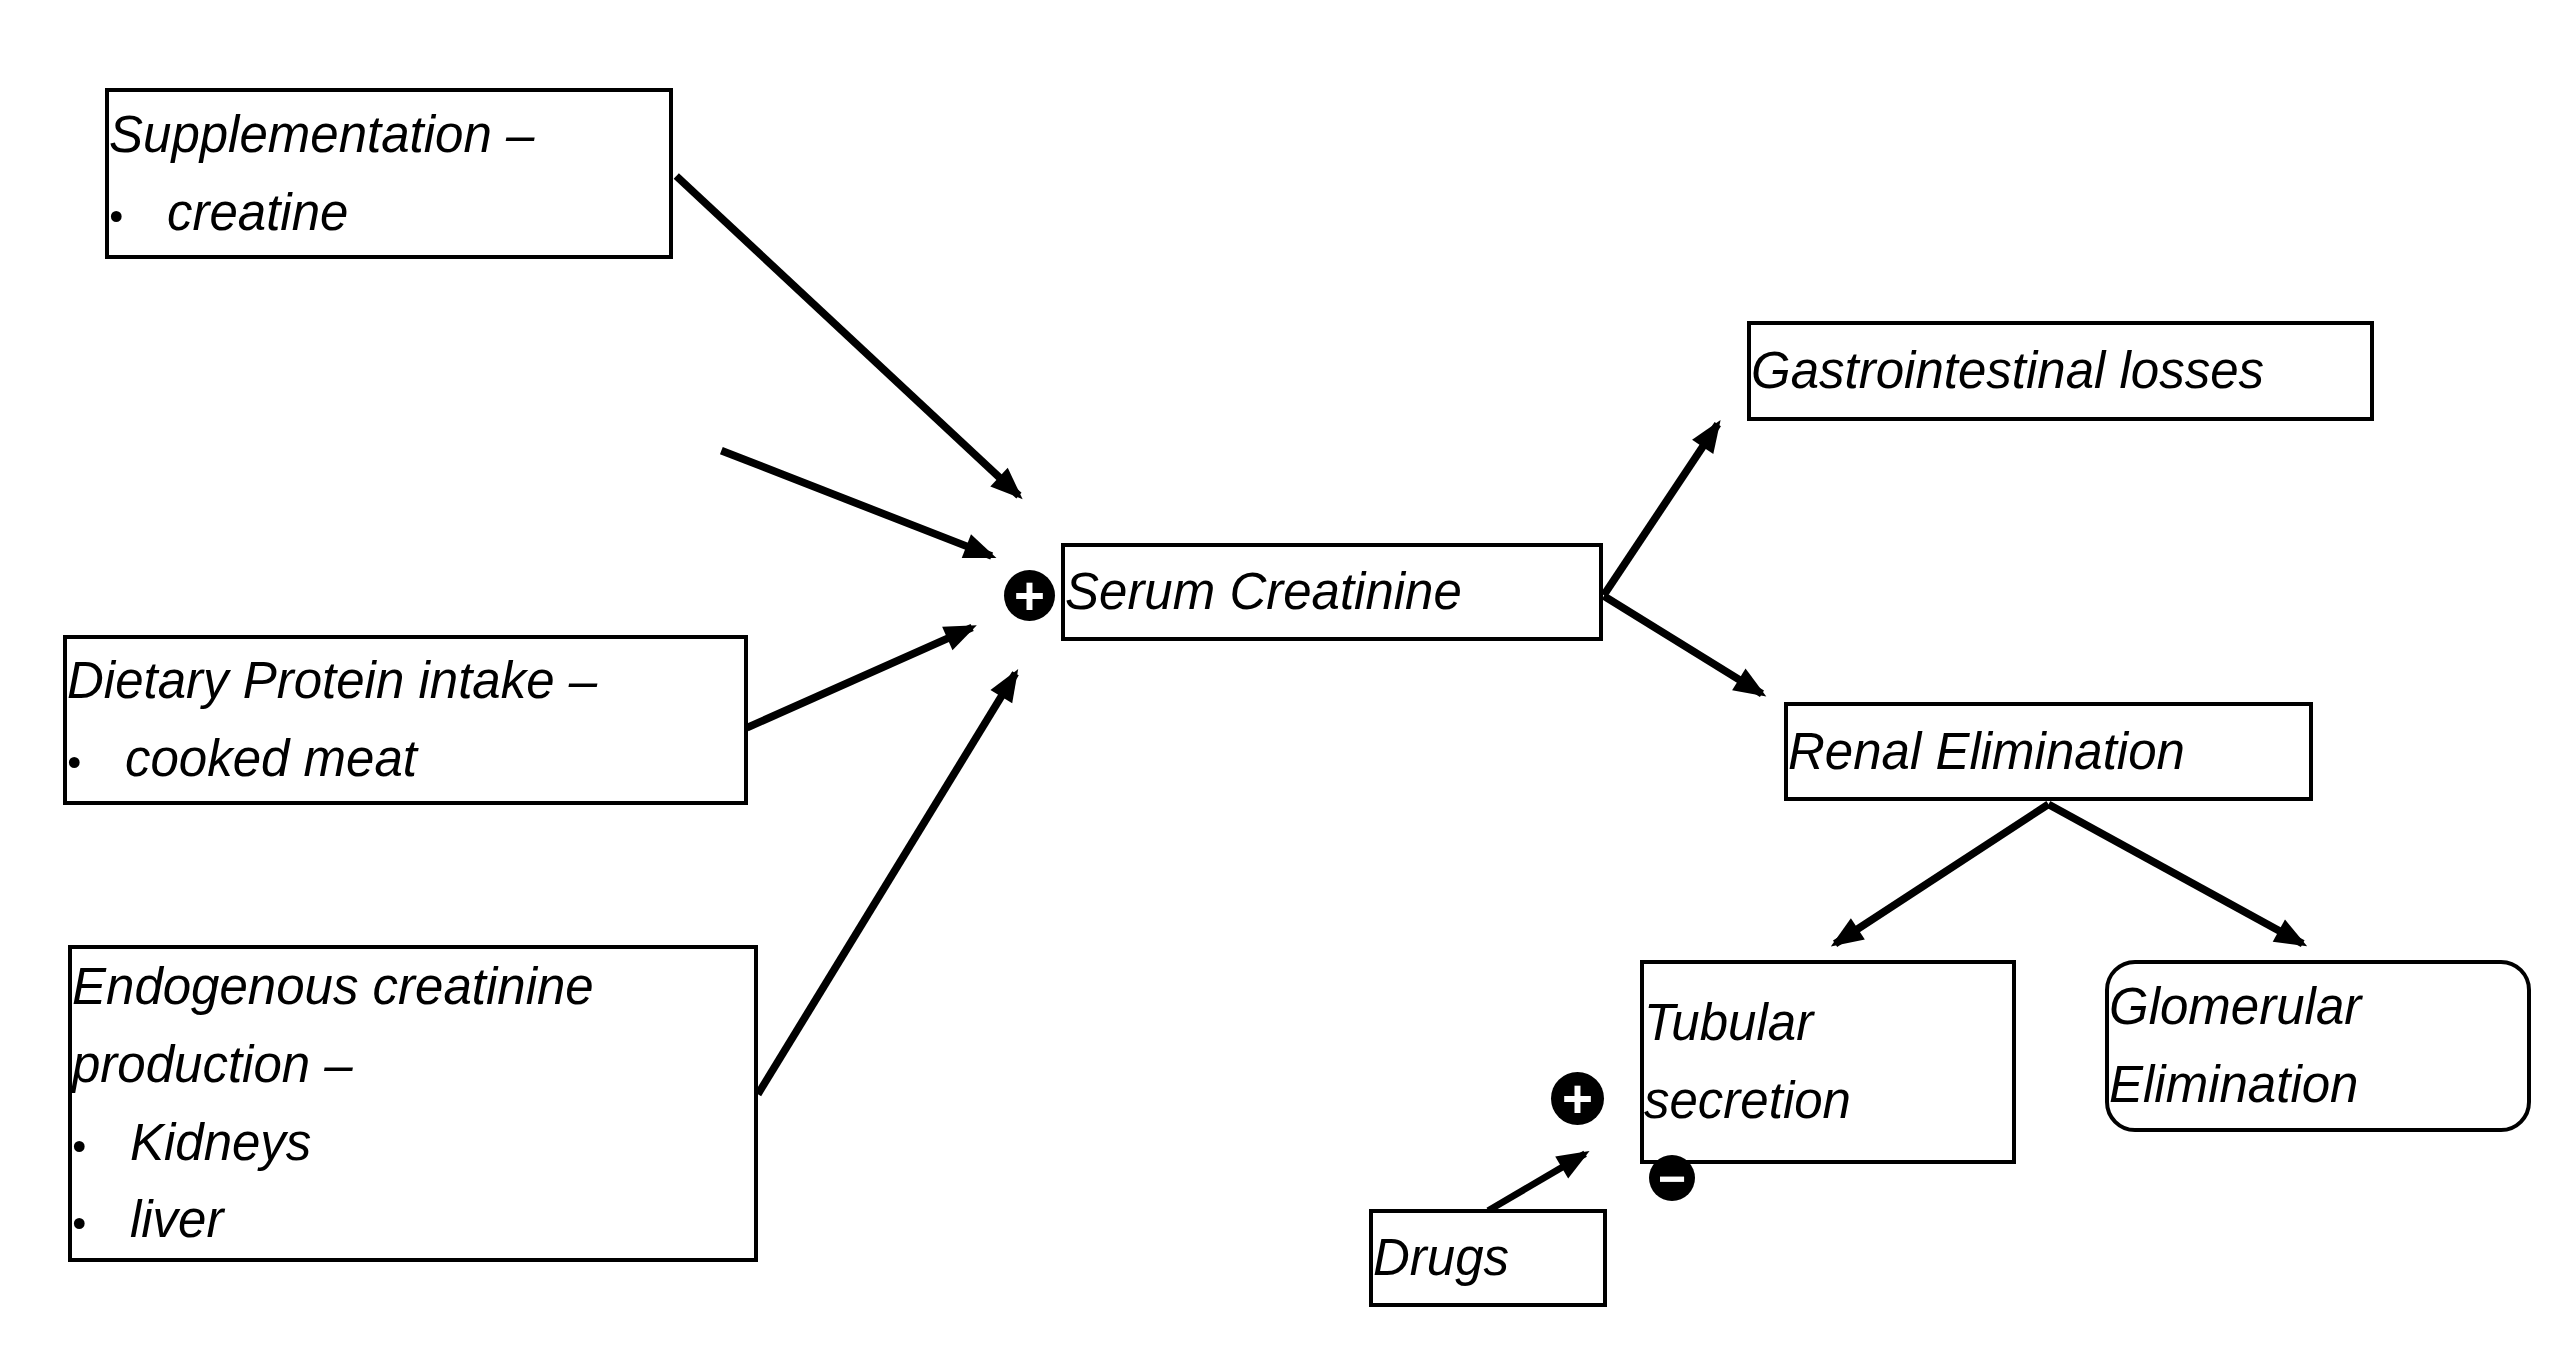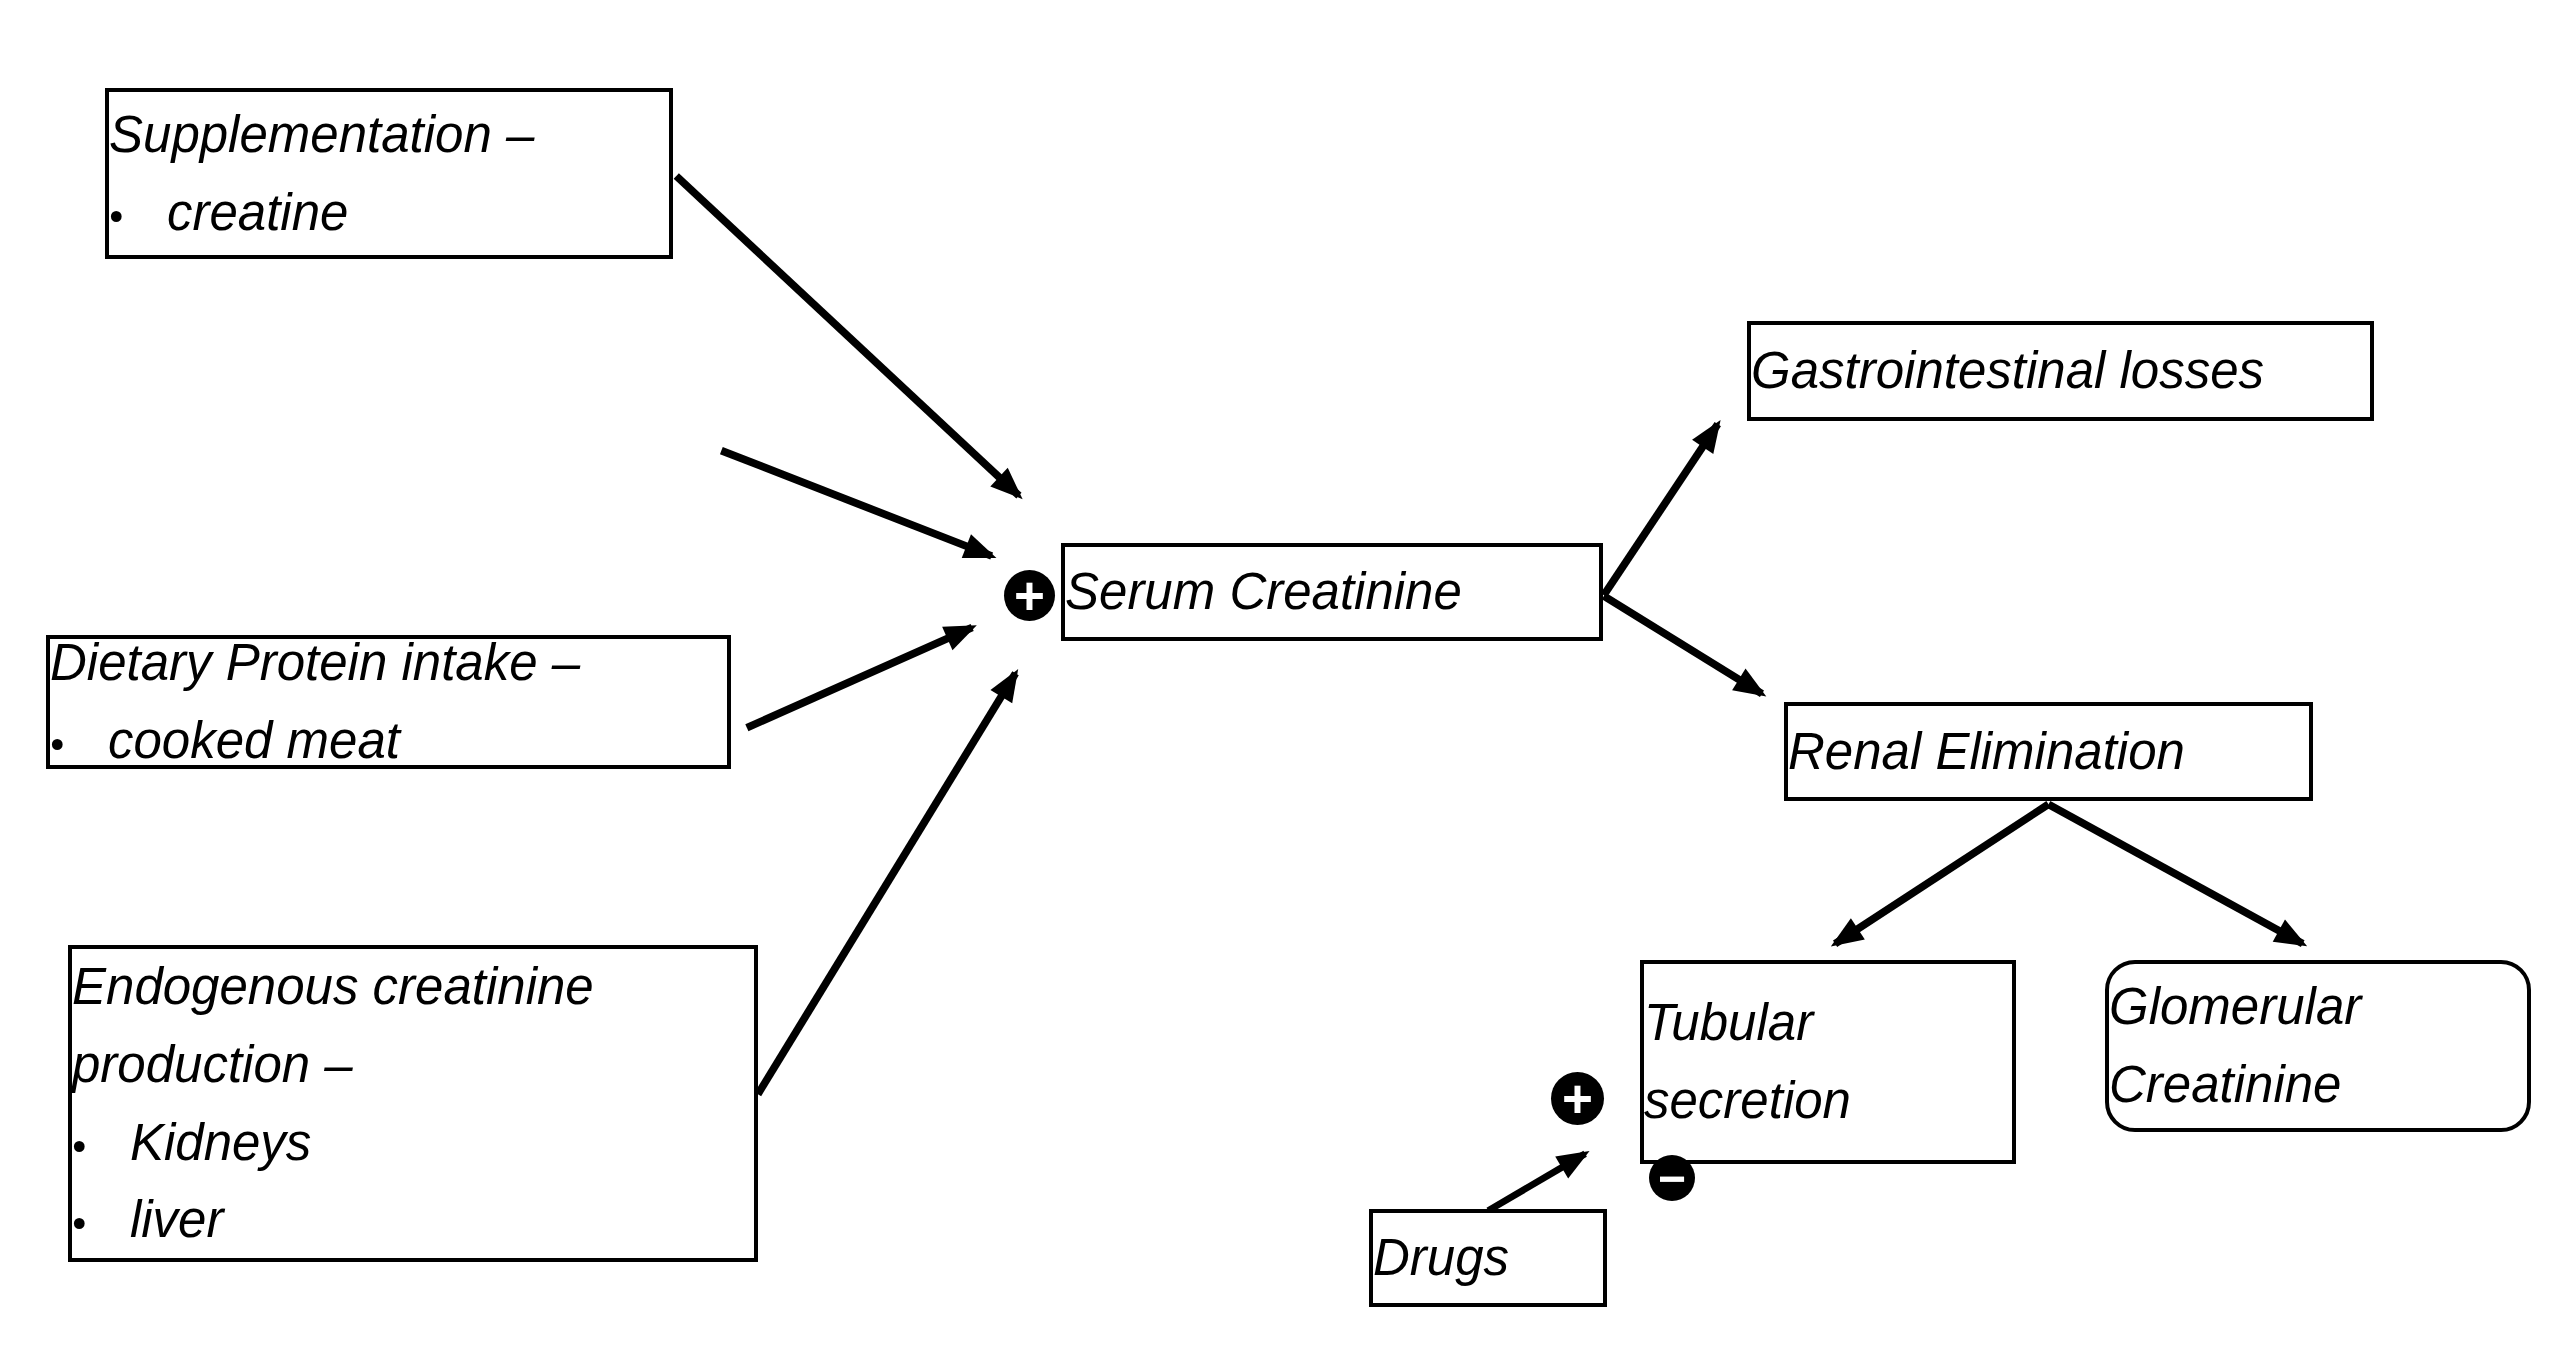--- a/index.html
+++ b/index.html
@@ -22,21 +22,21 @@
     position:absolute;background:#000;color:#fff;border-radius:50%;
     display:flex;align-items:center;justify-content:center;
     font-weight:700;box-sizing:border-box;
   }
   .badge-plus-serum{left:1004px;top:570px;width:51px;height:51px;font-size:53px;}
   .badge-plus-drugs{left:1551px;top:1072px;width:53px;height:53px;font-size:53px;}
   .badge-minus-drugs{left:1649px;top:1155px;width:46px;height:46px;font-size:48px;}
 
   .node-supplementation{left:105px;top:88px;width:568px;height:171px;}
   .node-muscle{left:71px;top:398px;width:648px;height:105px;}
-  .node-dietary{left:46px;top:635px;width:685px;height:134px;}
+  .node-dietary{left:63px;top:635px;width:685px;height:170px;}
   .node-endogenous{left:68px;top:945px;width:690px;height:317px;}
   .node-serum{left:1061px;top:543px;width:542px;height:98px;}
   .node-gi{left:1747px;top:321px;width:627px;height:100px;}
   .node-renal{left:1784px;top:702px;width:529px;height:99px;}
   .node-tubular{left:1624px;top:960px;width:376px;height:204px;margin-left:16px;}
   .node-glomerular{left:2105px;top:960px;width:426px;height:172px;border-radius:30px;}
   .node-drugs{left:1369px;top:1209px;width:238px;height:98px;}
 </style>
 </head>
 <body>
@@ -90,21 +90,21 @@
     <span class="line">Renal Elimination</span>
   </div>
 
   <div class="node node-tubular">
     <span class="line">Tubular</span>
     <span class="line">secretion</span>
   </div>
 
   <div class="node node-glomerular">
     <span class="line">Glomerular</span>
-    <span class="line">Creatinine</span>
+    <span class="line">Elimination</span>
   </div>
 
   <div class="node node-drugs">
     <span class="line">Drugs</span>
   </div>
 
   <div class="badge badge-plus-serum">+</div>
   <div class="badge badge-plus-drugs">+</div>
   <div class="badge badge-minus-drugs">−</div>
 

